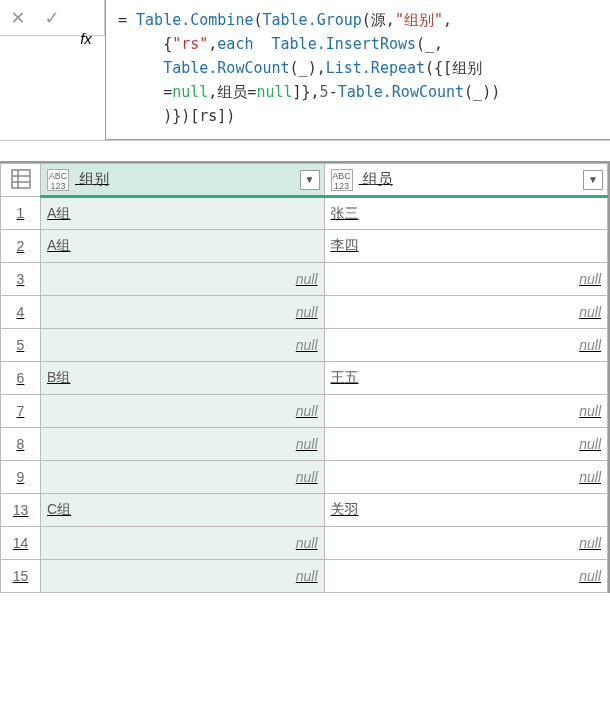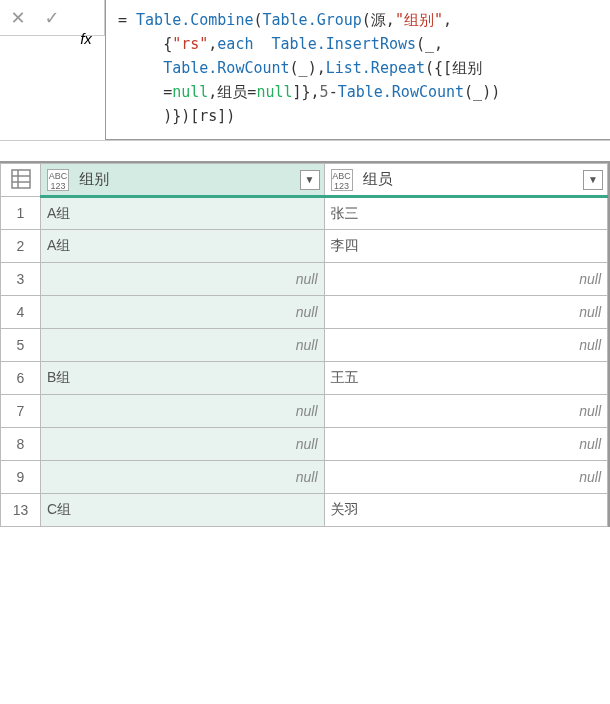--- a/index.html
+++ b/index.html
@@ -61,20 +61,21 @@
     
     .table-container {
       margin-top: 20px;
       border-top: 2px solid #999;
       border-right: 2px solid #999;
     }
     table {
       border-collapse: collapse;
       width: 100%;
       table-layout: fixed;
+      text-decoration: underline;
     }
     th, td {
       border: 1px solid #bbb;
       height: 33px;
       padding: 0 6px;
       text-align: left;
       font-weight: normal;
       color: #555;
     }
     th.corner {
@@ -256,15 +257,33 @@
           </td>
           <td class="data-col2">
             <span class="null-val">null</span>
           </td>
         </tr>
         <tr>
           <td class="row-num">13</td>
           <td class="data-col1">C组</td>
           <td class="data-col2">关羽</td>
         </tr>
+        <tr>
+          <td class="row-num">14</td>
+          <td class="data-col1">
+            <span class="null-val">null</span>
+          </td>
+          <td class="data-col2">
+            <span class="null-val">null</span>
+          </td>
+        </tr>
+        <tr>
+          <td class="row-num">15</td>
+          <td class="data-col1">
+            <span class="null-val">null</span>
+          </td>
+          <td class="data-col2">
+            <span class="null-val">null</span>
+          </td>
+        </tr>
       </tbody>
   </table>
 </div>
 
 </body></html>

